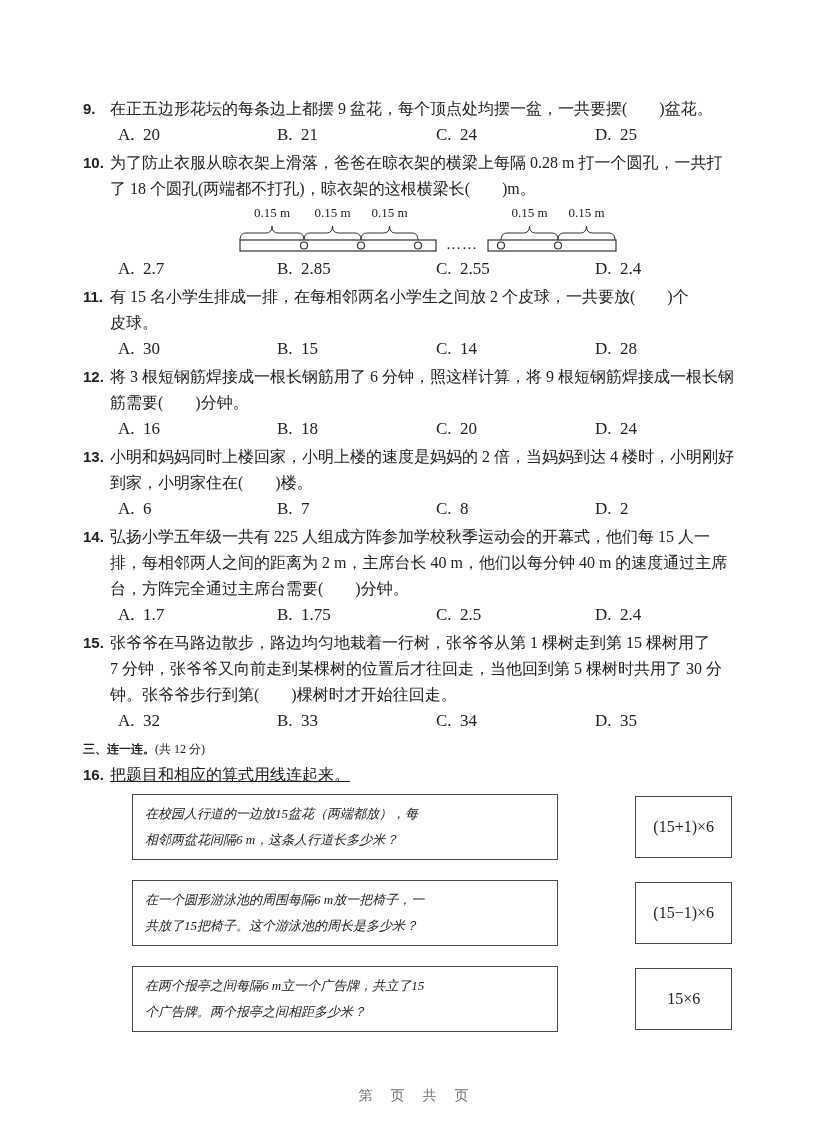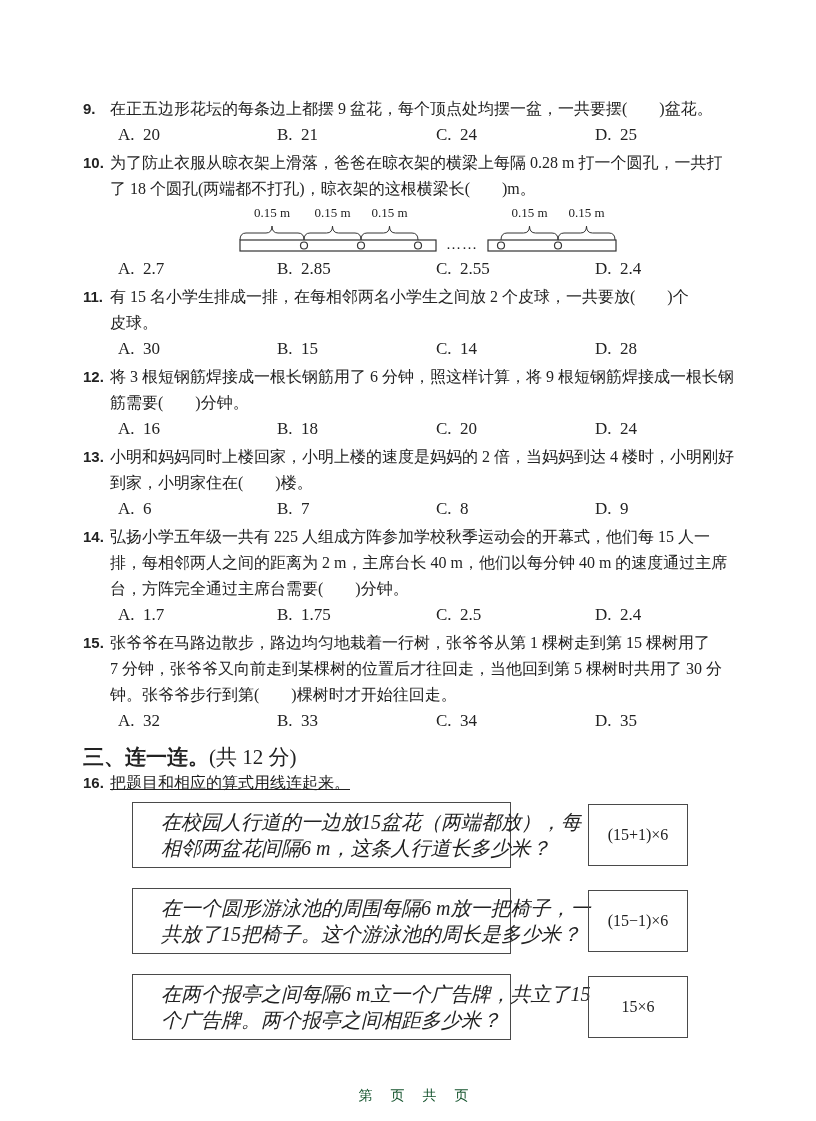--- a/index.html
+++ b/index.html
@@ -22,39 +22,39 @@
   .q-line{font-size:16px;line-height:26px;white-space:pre;}
   .q-options{display:flex;line-height:26px;font-size:17px;padding-left:8px;}
   .opt{width:159px;white-space:pre;}
   .opt:last-child{width:auto;}
   .beam{display:block;margin:3px 0 3px 128px;}
   .beam .bar{fill:none;stroke:#333;stroke-width:1.2;}
   .beam .hole{fill:#fff;stroke:#333;stroke-width:1.2;}
   .beam .brace{fill:none;stroke:#333;stroke-width:1;}
   .beam .dim{font:13px "Liberation Serif","DejaVu Serif",serif;fill:#222;text-anchor:middle;}
   .beam .dots{font:15px "Liberation Serif","DejaVu Serif",serif;fill:#222;text-anchor:middle;letter-spacing:1px;}
-  .section-heading{font-size:21px;line-height:26px;margin-top:8px;white-space:pre;}
+  .section-heading{font-size:12px;line-height:26px;margin-top:0;white-space:pre;}
   .section-heading .bold{font-weight:bold;}
   .q16-block{margin-bottom:6px;text-decoration:underline;}
   .pairs{margin-left:22px;}
   .pair{display:flex;align-items:center;margin-bottom:20px;}
   .qbox{
-    box-sizing:border-box;width:379px;min-height:66px;
-    border:1px solid #4a4a4a;padding:6px 28px;
-    font-style:italic;font-size:20px;line-height:26px;
+    box-sizing:border-box;width:441px;min-height:66px;
+    border:1px solid #4a4a4a;padding:6px 12px;
+    font-style:italic;font-size:13px;line-height:26px;
   }
   .qbox .bline{white-space:pre;}
   .ebox{
     box-sizing:border-box;width:100px;margin-left:77px;
     border:1px solid #4a4a4a;text-align:center;
     font-size:16px;line-height:20px;padding:20px 0;white-space:pre;
   }
   .footer{
     margin-top:auto;margin-left:-13px;text-align:center;
-    font-size:14px;letter-spacing:2px;color:#14532d;
+    font-size:14px;letter-spacing:2px;color:#737373;
   }
 </style>
 </head>
 <body>
 
 <div class="page">
 
   <div class="question">
     <span class="q-num">9.</span>
     <div class="q-line">在正五边形花坛的每条边上都摆 9 盆花，每个顶点处均摆一盆，一共要摆(　　)盆花。</div>
@@ -123,21 +123,21 @@
   </div>
 
   <div class="question">
     <span class="q-num">13.</span>
     <div class="q-line">小明和妈妈同时上楼回家，小明上楼的速度是妈妈的 2 倍，当妈妈到达 4 楼时，小明刚好</div>
     <div class="q-line">到家，小明家住在(　　)楼。</div>
     <div class="q-options">
       <span class="opt">A.  6</span>
       <span class="opt">B.  7</span>
       <span class="opt">C.  8</span>
-      <span class="opt">D.  9</span>
+      <span class="opt">D.  2</span>
     </div>
   </div>
 
   <div class="question">
     <span class="q-num">14.</span>
     <div class="q-line">弘扬小学五年级一共有 225 人组成方阵参加学校秋季运动会的开幕式，他们每 15 人一</div>
     <div class="q-line">排，每相邻两人之间的距离为 2 m，主席台长 40 m，他们以每分钟 40 m 的速度通过主席</div>
     <div class="q-line">台，方阵完全通过主席台需要(　　)分钟。</div>
     <div class="q-options">
       <span class="opt">A.  1.7</span>

